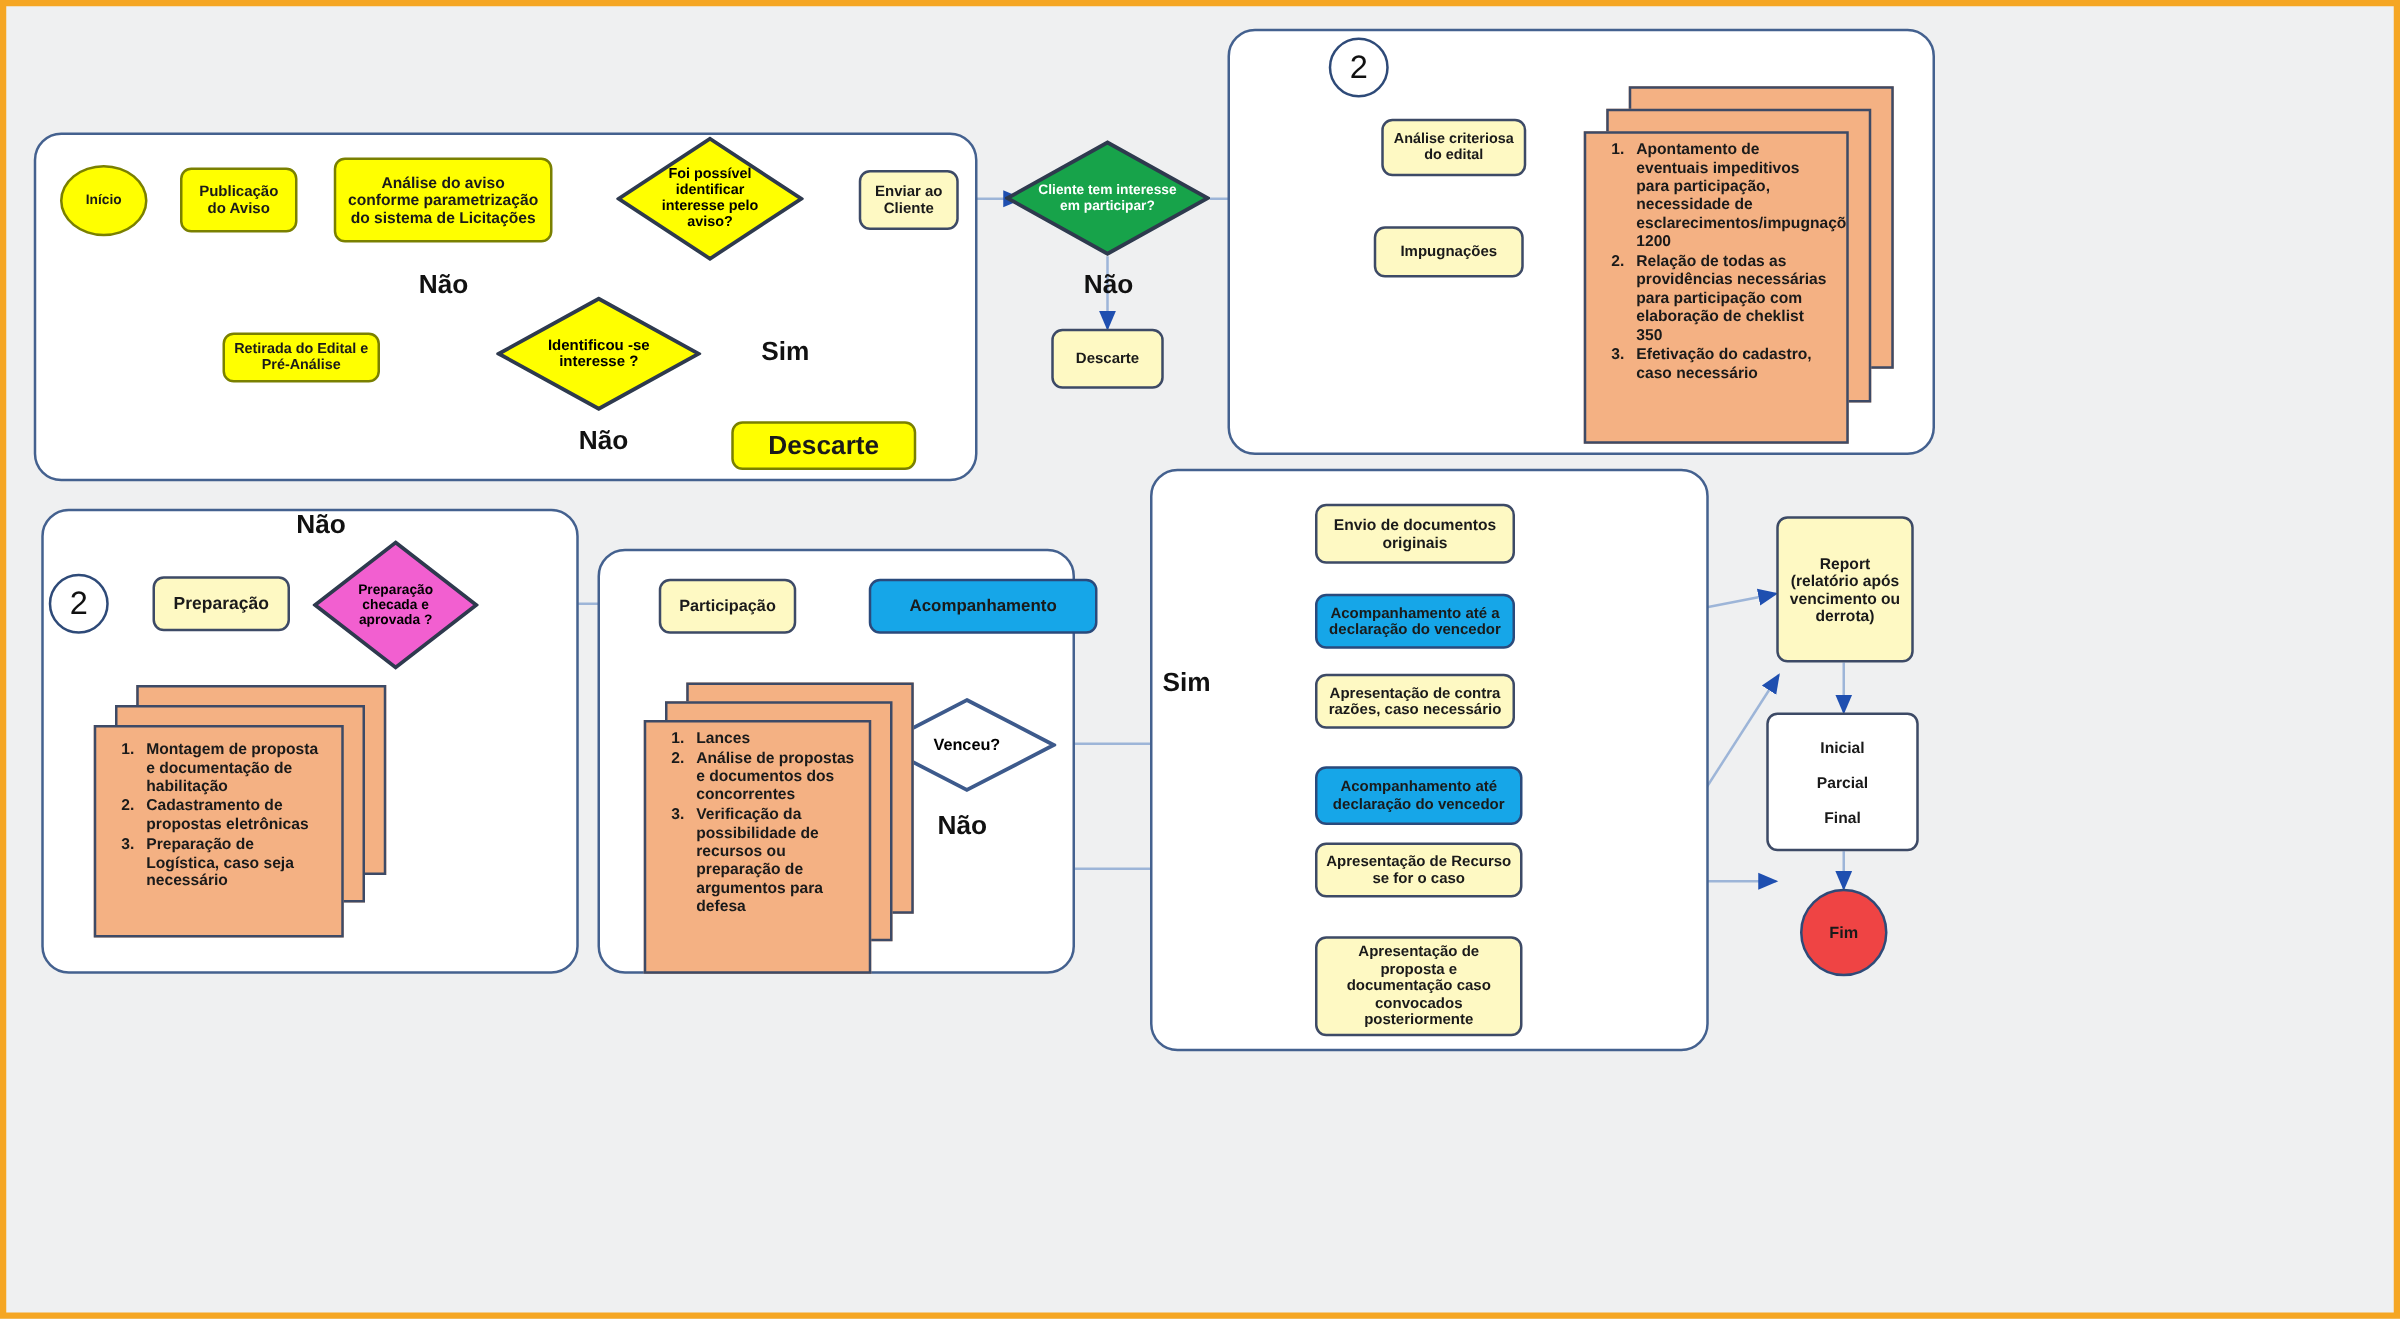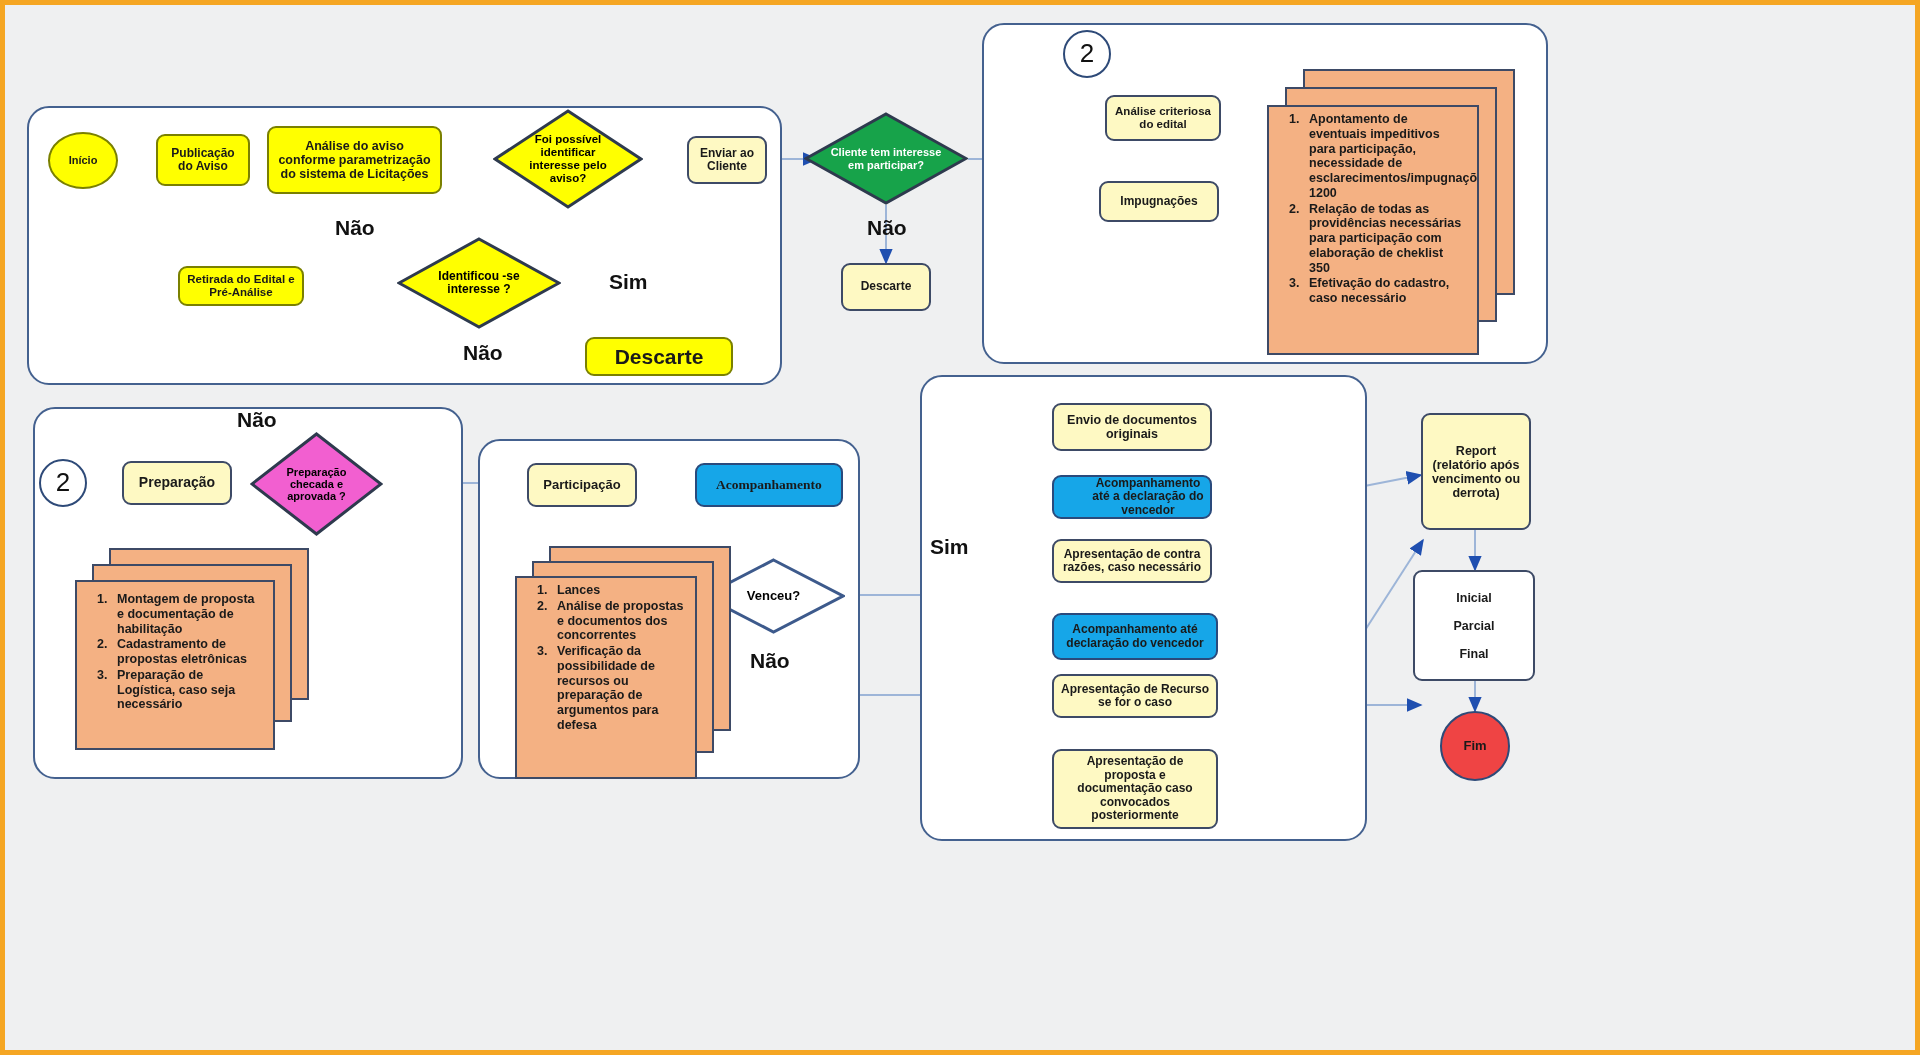--- a/index.html
+++ b/index.html
@@ -157,21 +157,21 @@
     </g>
   </svg>
 
   <div class="panel" style="left:22px;top:101px;width:755px;height:279px;">
   </div>
 
   <div class="node oval" style="left:43px;top:127px;width:70px;height:57px;font-size:11px;">
     <span>Início</span>
   </div>
 
-  <div class="node proc yellow" style="left:151px;top:129px;width:94px;height:52px;font-size:12px;">
+  <div class="node proc yellow" style="left:139px;top:129px;width:94px;height:52px;font-size:12px;">
     <span style="white-space:pre-line;">Publicação
 do Aviso</span>
   </div>
 
   <div class="node proc yellow" style="left:262px;top:121px;width:175px;height:68px;font-size:12.5px;">
     <span style="padding:0 6px;">Análise do aviso conforme parametrização do sistema de Licitações</span>
   </div>
 
   <div class="diamond" style="left:488px;top:104px;width:150px;height:100px;">
     <svg width="150" height="100" viewBox="0 0 150 100">
@@ -298,21 +298,21 @@
     </div>
   </div>
 
   <div class="panel" style="left:473px;top:434px;width:382px;height:340px;">
   </div>
 
   <div class="node proc orange" style="left:522px;top:458px;width:110px;height:44px;font-size:13px;">
     <span>Participação</span>
   </div>
 
-  <div class="node proc bluebox" style="left:690px;top:458px;width:148px;height:44px;font-size:13.5px;font-family:Liberation Serif, serif;">
+  <div class="node proc bluebox" style="left:690px;top:458px;width:183px;height:44px;font-size:13.5px;">
     <span>Acompanhamento</span>
   </div>
 
   <div class="diamond" style="left:697px;top:553px;width:143px;height:76px;">
     <svg width="143" height="76" viewBox="0 0 143 76">
       <polygon points="71.5,2 141,38 71.5,74 2,38" fill="#ffffff" stroke="#3d5a8c" stroke-width="3"></polygon>
     </svg>
     <div class="dlabel" style="font-size:13px;">
       <span>Venceu?</span>
     </div>
@@ -339,21 +339,21 @@
 
   <div class="edge-label" style="left:925px;top:530px;font-size:21px;">
     <span>Sim</span>
   </div>
 
   <div class="node proc orange" style="left:1047px;top:398px;width:160px;height:48px;font-size:12.5px;">
     <span style="padding:0 5px;">Envio de documentos originais</span>
   </div>
 
   <div class="node proc bluebox" style="left:1047px;top:470px;width:160px;height:44px;font-size:12px;">
-    <span style="padding:0 4px;margin-left:32px;">Acompanhamento até a declaração do vencedor</span>
+    <span style="padding:0 4px;">Acompanhamento até a declaração do vencedor</span>
   </div>
 
   <div class="node proc orange" style="left:1047px;top:534px;width:160px;height:44px;font-size:12px;">
     <span style="padding:0 4px;">Apresentação de contra razões, caso necessário</span>
   </div>
 
   <div class="node proc bluebox" style="left:1047px;top:608px;width:166px;height:47px;font-size:12px;">
     <span style="padding:0 4px;">Acompanhamento até declaração do vencedor</span>
   </div>
 

